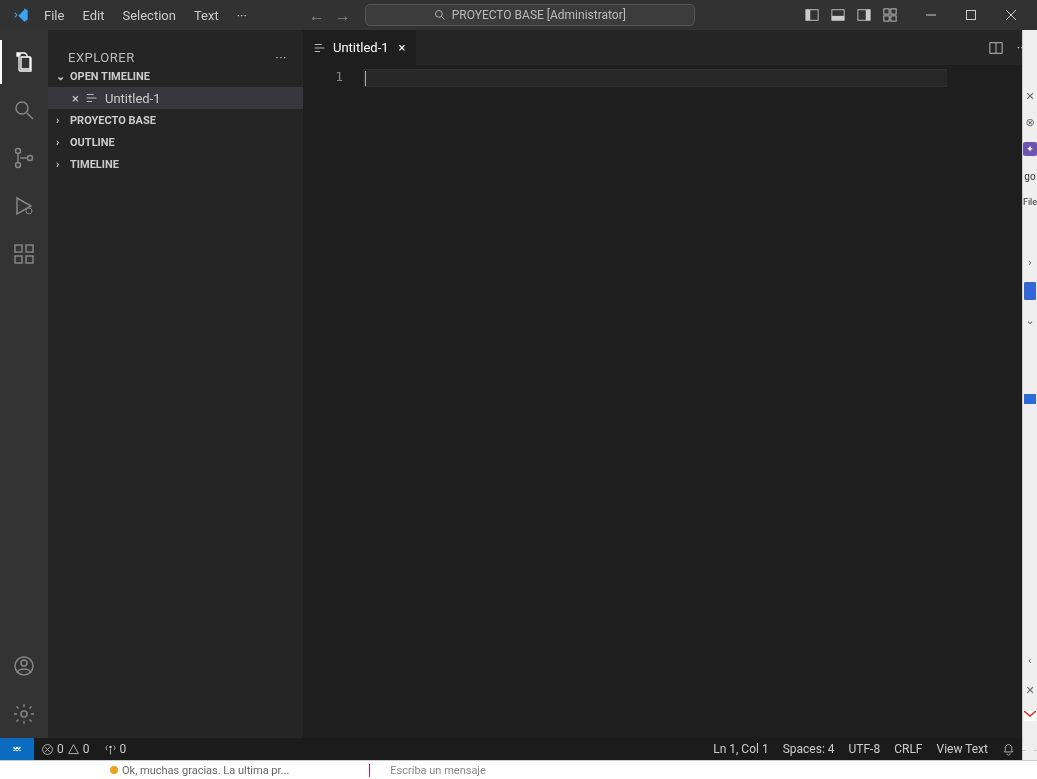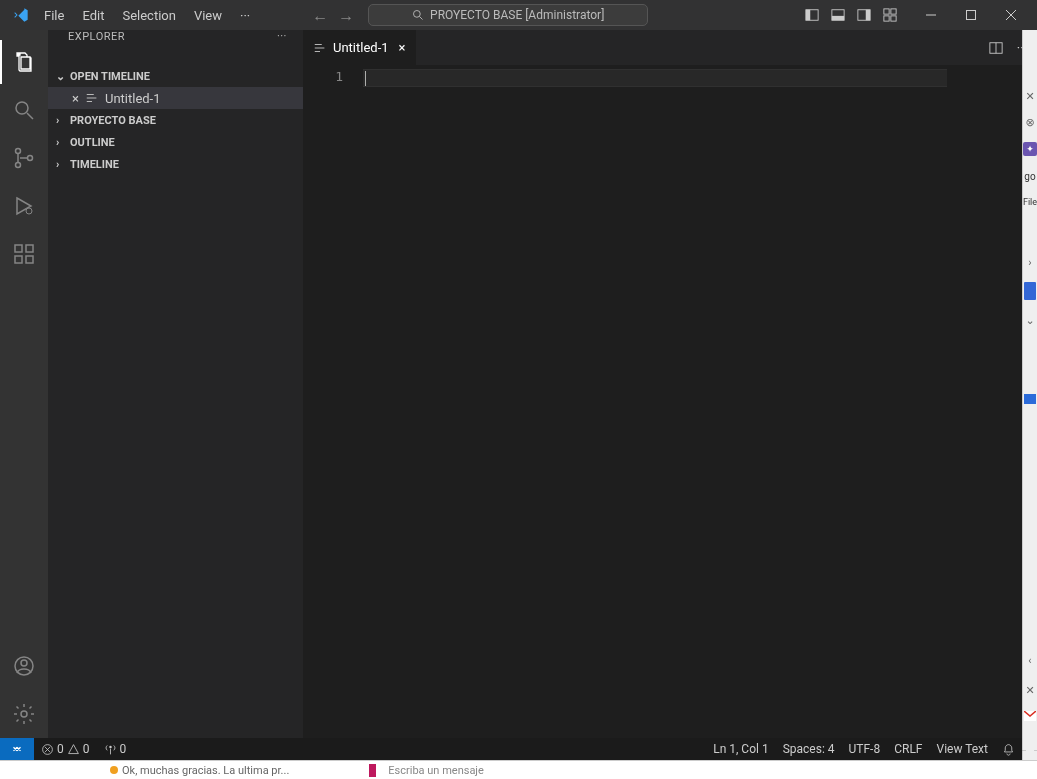--- a/index.html
+++ b/index.html
@@ -34,21 +34,21 @@
     .menubar-item {
       padding: 4px 8px;
       color: #cccccc;
       cursor: pointer;
     }
     .titlebar-spacer { flex: 1; }
     .nav-arrows { display: flex; gap: 10px; margin: 0 14px; }
     .nav-arrow { color: #888; cursor: pointer; font-size: 16px; }
     .search-center {
       flex: 0 0 auto;
-      width: 280px;
+      width: 330px;
       height: 22px;
       background: #3c3c3c;
       border: 1px solid #555;
       border-radius: 5px;
       display: flex;
       align-items: center;
       justify-content: center;
       gap: 6px;
       color: #bbb;
       font-size: 12px;
@@ -96,24 +96,24 @@
     
     .sidebar {
       width: 255px;
       background: #252526;
       display: flex;
       flex-direction: column;
     }
     .sidebar-header {
       height: 35px;
       display: flex;
-      align-items: flex-start;
+      align-items: flex-end;
       justify-content: space-between;
       padding: 0 16px 0 20px;
-      font-size: 11px;
+      font-size: 13px;
       color: #bbb;
       letter-spacing: 0.5px;
     }
     .sidebar-section-head {
       height: 22px;
       display: flex;
       align-items: center;
       padding: 0 8px;
       font-size: 11px;
       font-weight: 700;
@@ -267,42 +267,42 @@
     .bottom-left {
       width: 70px;
     }
     .bottom-msg {
       display: flex; align-items: center; gap: 4px;
       padding-left: 40px;
       color: #666;
     }
     .bottom-input {
       margin-left: 80px;
-      border-left: 7px solid #be185d;
-      padding-left: 12px;
+      border-left: 1px solid #be185d;
+      padding-left: 20px;
       color: #888;
       flex: 1;
     }
     svg { display: block; }
     .chev { width: 10px; display: inline-block; }
   </style>
 </head>
 <body>
 
 <div class="titlebar">
   <div class="vscode-logo">
     <svg width="16" height="16" viewBox="0 0 24 24">
         <path fill="#3aa3f2" d="M17 2l5 3v14l-5 3-9-9 9-9zM3 8l4 4-4 4-1-1 3-3-3-3 1-1z"></path>
       </svg>
   </div>
   <div class="menubar">
     <div class="menubar-item">File</div>
     <div class="menubar-item">Edit</div>
     <div class="menubar-item">Selection</div>
-    <div class="menubar-item">View</div>
+    <div class="menubar-item">Text</div>
     <div class="menubar-item">···</div>
   </div>
   <div style="width:40px"></div>
   <div class="nav-arrows">
     <span class="nav-arrow">←</span>
     <span class="nav-arrow">→</span>
   </div>
   <div class="search-center">
     <svg width="12" height="12" viewBox="0 0 16 16">
         <circle cx="6.5" cy="6.5" r="4.5" stroke="#bbb" stroke-width="1.2" fill="none"></circle>

